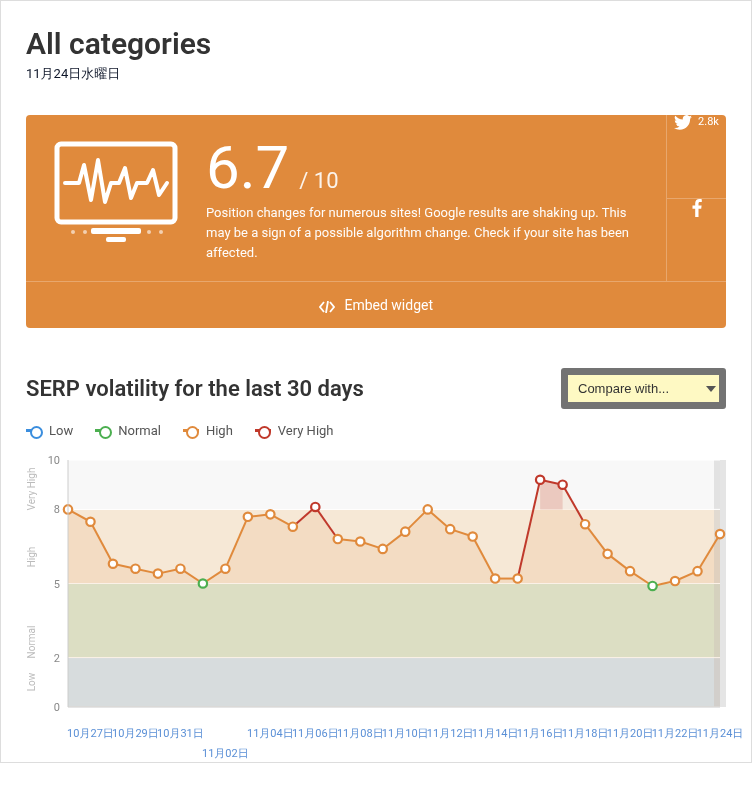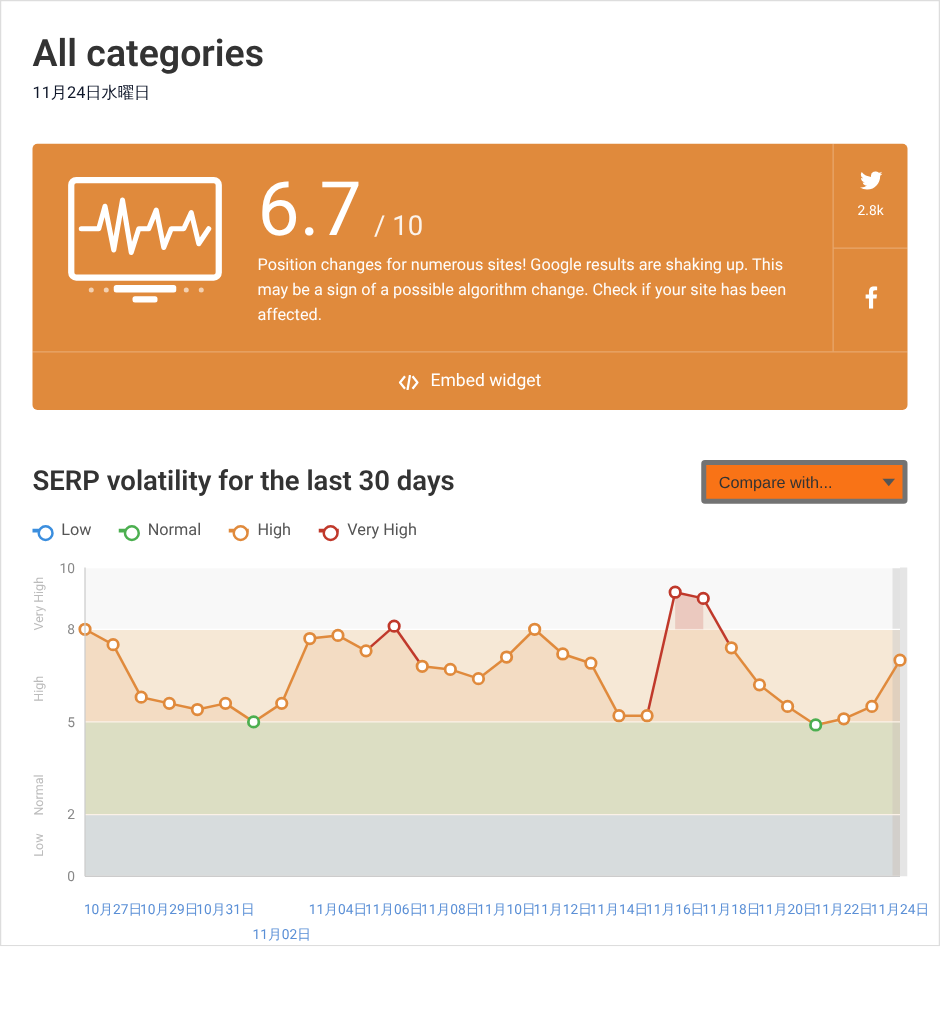--- a/index.html
+++ b/index.html
@@ -11,28 +11,28 @@
   .score-main { display: flex; }
   .score-left { display: flex; padding: 25px 20px 18px 25px; flex: 1; }
   .monitor-icon { width: 130px; height: 105px; flex-shrink: 0; margin-right: 25px; }
   .score-content { flex: 1; }
   .score-row { display: flex; align-items: baseline; margin-top: -8px; }
   .score-num { font-size: 60px; font-weight: 400; }
   .score-denom { font-size: 22px; margin-left: 10px; opacity: 0.9; margin-top: 36px; }
   .score-range { font-size: 14px; font-weight: 600; margin-top: 6px; margin-bottom: 10px; }
   .score-desc { font-size: 13px; line-height: 1.55; opacity: 0.98; }
   .social-col { width: 60px; border-left: 1px solid rgba(255,255,255,0.25); display: flex; flex-direction: column; }
-  .social-item { flex: 1; display: flex; flex-direction: column; align-items: center; justify-content: center; gap: 6px; cursor: pointer; }
+  .social-item { flex: 1; display: flex; flex-direction: row; justify-content: center; gap: 6px; cursor: pointer; }
   .social-item + .social-item { border-top: 1px solid rgba(255,255,255,0.25); }
   .social-count { font-size: 11px; }
   .embed-row { border-top: 1px solid rgba(255,255,255,0.25); text-align: center; padding: 15px; font-size: 14px; cursor: pointer; }
   .embed-row svg { vertical-align: -3px; margin-right: 6px; }
   .section-header { display: flex; align-items: center; justify-content: space-between; margin-top: 40px; margin-bottom: 14px; }
   .section-title { font-size: 22px; font-weight: 600; color: #333; }
-  .compare-select { border: 4px solid #737373; border-radius: 3px; padding: 6px 28px 6px 10px; font-size: 13px; color: #333; background: #f97316; appearance: none; position: relative; width: 165px; }
+  .compare-select { border: 7px solid #737373; border-radius: 3px; padding: 6px 28px 6px 10px; font-size: 13px; color: #333; background: #fef9c3; appearance: none; position: relative; width: 165px; }
   .select-wrap { position: relative; }
   .select-wrap::after { content: ""; position: absolute; right: 10px; top: 50%; width: 0; height: 0; border-left: 5px solid transparent; border-right: 5px solid transparent; border-top: 6px solid #555; transform: translateY(-50%); pointer-events: none; }
   .legend { display: flex; gap: 22px; margin-bottom: 14px; font-size: 13px; color: #555; }
   .legend-item { display: flex; align-items: center; gap: 7px; }
   .legend-swatch { width: 16px; height: 3px; position: relative; }
   .legend-swatch::after { content: ""; position: absolute; width: 9px; height: 9px; border-radius: 50%; top: -3px; left: 3.5px; background: inherit; border: 2px solid; }
   .sw-low { background: #3b8ede; } .sw-low::after { border-color: #3b8ede; background:#fff; }
   .sw-normal { background: #4caf50; } .sw-normal::after { border-color: #4caf50; background:#fff;}
   .sw-high { background: #e08a3c; } .sw-high::after { border-color: #e08a3c; background:#fff;}
   .sw-vhigh { background: #c0392b; } .sw-vhigh::after { border-color: #c0392b; background:#fff;}

